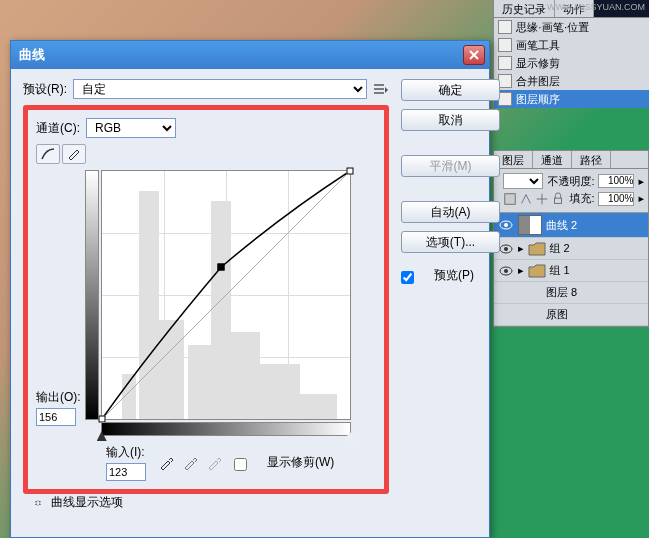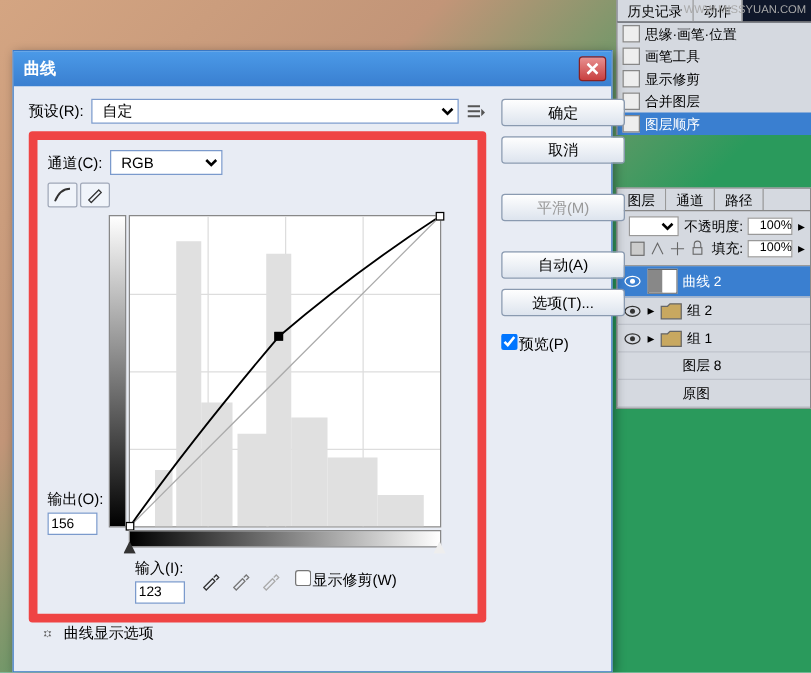--- a/index.html
+++ b/index.html
@@ -24,21 +24,21 @@
     
     .dropdown { height: 20px; border: 1px solid #7b9acc; background: #fff; font-size: 12px; padding: 0 4px; }
     .preset-dd { flex: 1; }
     .channel-dd { width: 90px; }
     
     .menu-icon { width: 16px; height: 16px; display: flex; align-items: center; justify-content: center; }
     
     .btn { width: 99px; height: 22px; border: 1px solid #8a9ab0; background: linear-gradient(to bottom, #fefefe, #dde4ee); border-radius: 3px; font-size: 12px; cursor: pointer; }
     
     
-    .group { border: 7px solid #ef4444; border-radius: 3px; padding: 8px; margin-top: 0; position: relative; }
+    .group { border: 5px solid #ef4444; border-radius: 3px; padding: 8px; margin-top: 0; position: relative; }
     
     .tool-icons { display: flex; gap: 2px; margin: 6px 0; }
     .tool-icon { width: 24px; height: 20px; border: 1px solid #a0a8b8; background: #f0f4fa; border-radius: 2px; display: flex; align-items: center; justify-content: center; }
     
     .curves-area { display: flex; gap: 2px; }
     .vgrad { width: 14px; height: 250px; background: linear-gradient(to bottom, #fff, #000); border: 1px solid #888; }
     .curves-canvas { position: relative; width: 250px; height: 250px; border: 1px solid #888; background: #fff; }
     .grid-line-v, .grid-line-h { position: absolute; background: #ddd; }
     .grid-line-v { width: 1px; height: 100%; }
     .grid-line-h { height: 1px; width: 100%; }
@@ -55,21 +55,21 @@
     .hgrad { width: 250px; height: 14px; background: linear-gradient(to right, #000, #fff); border: 1px solid #888; position: relative; }
     .slider-handle { position: absolute; width: 10px; height: 10px; background: #333; transform: translateX(-50%); bottom: -6px; clip-path: polygon(50% 0, 100% 100%, 0 100%); }
     
     .io-row { display: flex; align-items: center; gap: 12px; margin-top: 8px; }
     .io-field { display: flex; flex-direction: column; align-items: flex-start; gap: 2px; }
     .io-input { width: 40px; height: 18px; border: 1px solid #7b9acc; font-size: 11px; padding: 0 2px; }
     
     .eyedroppers { display: flex; gap: 8px; }
     .eyedrop { width: 16px; height: 16px; }
     
-    .checkbox-row { display: flex; align-items: flex-start; gap: 1px; }
+    .checkbox-row { display: flex; align-items: flex-end; gap: 20px; }
     
     .expand-row { display: flex; align-items: center; gap: 6px; padding-left: 8px; }
     .expand-chevron { width: 14px; height: 14px; display:flex;align-items:center;justify-content:center; }
     
     
     .history-panel { position: absolute; top: 0; right: 0; width: 156px; background: #d5d9e0; border-left: 1px solid #888; z-index: 5; }
     .panel-tabs { height: 18px; background: #0f172a; display: flex; font-size: 11px; border-bottom: 1px solid #888; }
     .panel-tab { padding: 2px 8px; border-right: 1px solid #999; background: #d5d9e0; }
     .history-list { }
     .history-item { height: 18px; display: flex; align-items: center; padding: 0 4px; gap: 4px; font-size: 11px; }

